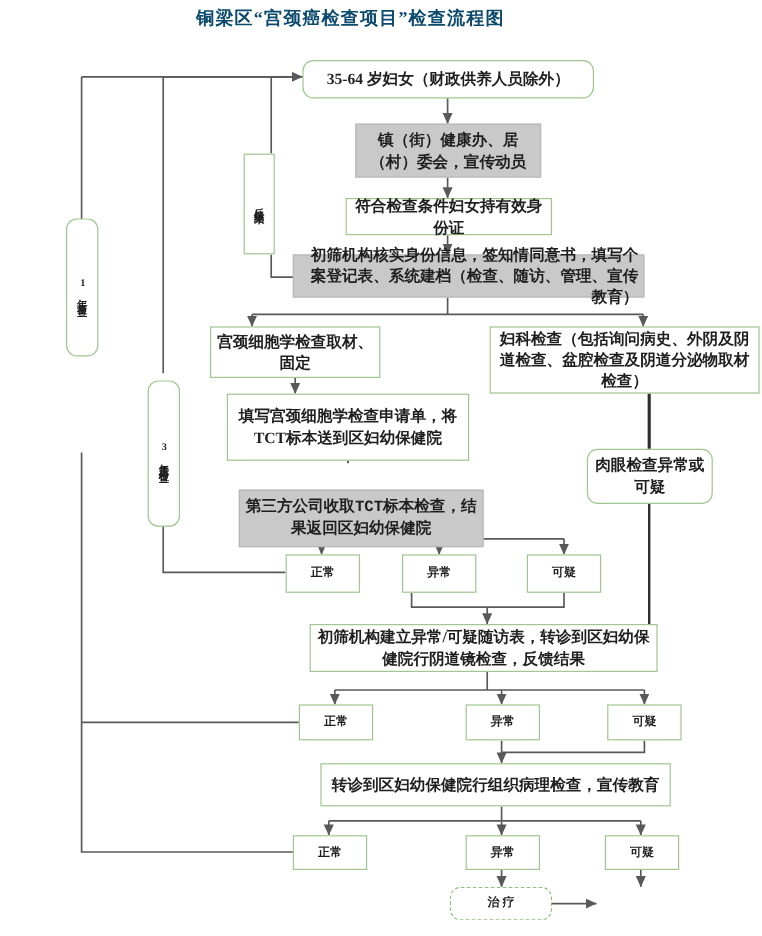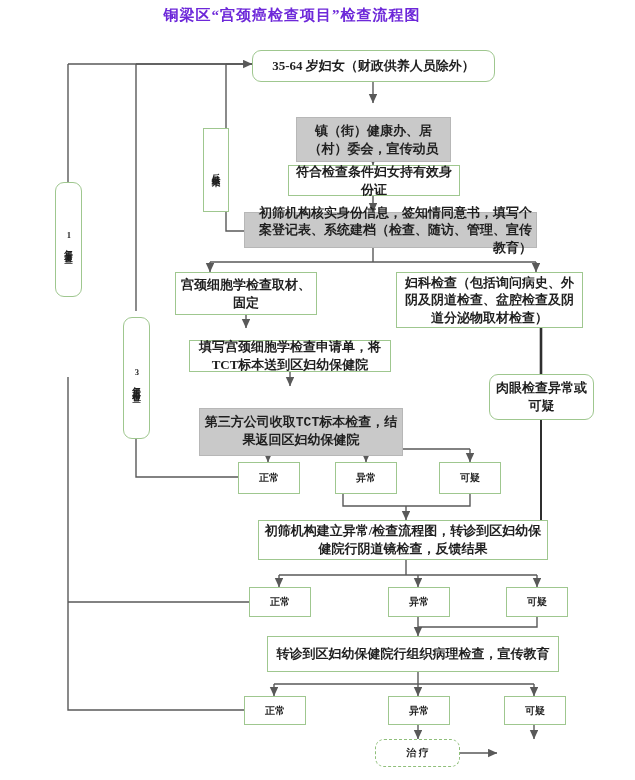--- a/index.html
+++ b/index.html
@@ -5,21 +5,21 @@
   html,body{margin:0;padding:0;background:#ffffff;}
   body{
     width:635px;height:780px;overflow:hidden;
     font-family:"Liberation Serif","DejaVu Serif",serif;
     -webkit-font-smoothing:none;
   }
   #canvas{position:relative;width:635px;height:780px;background:#fff;}
   #wires{position:absolute;left:0;top:0;width:635px;height:780px;}
   .title{
     position:absolute;left:0;top:6px;width:584px;text-align:center;
-    font-size:15px;font-weight:bold;color:#6d28d9;letter-spacing:1px;
+    font-size:15px;font-weight:bold;color:#0c4a6e;letter-spacing:1px;
     font-family:"Liberation Serif","DejaVu Serif",serif;
   }
   .node{
     position:absolute;box-sizing:border-box;
     display:flex;align-items:center;justify-content:center;
     text-align:center;
     font-size:13px;font-weight:bold;color:#1f1f1f;
     line-height:1.35;
     padding:2px 4px;
     font-family:"Liberation Serif","DejaVu Serif",serif;
@@ -110,41 +110,41 @@
       <path d="M68,262 L68,64"></path>
 
       <path d="M68,64 L252,64" marker-end="url(#ar)"></path>
       <path d="M136,64 L252,64"></path>
       <path d="M226,64 L252,64"></path>
     </g>
   </svg>
 
   <div class="node g-round" style="left:252px;top:50px;width:243px;height:32px;">35-64 岁妇女（财政供养人员除外）</div>
 
-  <div class="node gray" style="left:296px;top:117px;width:155px;height:45px;">镇（街）健康办、居（村）委会，宣传动员</div>
+  <div class="node gray" style="left:296px;top:103px;width:155px;height:45px;">镇（街）健康办、居（村）委会，宣传动员</div>
 
   <div class="node g-border" style="left:288px;top:165px;width:172px;height:31px;">符合检查条件妇女持有效身份证</div>
 
   <div class="node gray" style="left:244px;top:212px;width:293px;height:36px;text-align:right;">初筛机构核实身份信息，签知情同意书，填写个案登记表、系统建档（检查、随访、管理、宣传教育）</div>
 
   <div class="node g-border" style="left:175px;top:272px;width:142px;height:43px;">宫颈细胞学检查取材、固定</div>
 
-  <div class="node g-border" style="left:189px;top:328px;width:202px;height:32px;margin-top:12px;">填写宫颈细胞学检查申请单，将TCT标本送到区妇幼保健院</div>
+  <div class="node g-border" style="left:189px;top:328px;width:202px;height:56px;">填写宫颈细胞学检查申请单，将TCT标本送到区妇幼保健院</div>
 
   <div class="node gray" style="left:199px;top:408px;width:204px;height:48px;font-family:Liberation Mono, monospace;">第三方公司收取TCT标本检查，结果返回区妇幼保健院</div>
 
-  <div class="node g-border" style="left:396px;top:272px;width:187px;height:56px;">妇科检查（包括询问病史、外阴及阴道检查、盆腔检查及阴道分泌物取材检查）</div>
+  <div class="node g-border" style="left:408px;top:272px;width:225px;height:56px;">妇科检查（包括询问病史、外阴及阴道检查、盆腔检查及阴道分泌物取材检查）</div>
 
   <div class="node g-round" style="left:489px;top:374px;width:105px;height:46px;text-align:center;">肉眼检查异常或可疑</div>
 
   <div class="node g-border sm" style="left:238px;top:462px;width:62px;height:32px;">正常</div>
   <div class="node g-border sm" style="left:335px;top:462px;width:62px;height:32px;">异常</div>
   <div class="node g-border sm" style="left:439px;top:462px;width:62px;height:32px;">可疑</div>
 
-  <div class="node g-border" style="left:258px;top:520px;width:290px;height:40px;">初筛机构建立异常/检查流程图，转诊到区妇幼保健院行阴道镜检查，反馈结果</div>
+  <div class="node g-border" style="left:258px;top:520px;width:290px;height:40px;">初筛机构建立异常/可疑随访表，转诊到区妇幼保健院行阴道镜检查，反馈结果</div>
 
   <div class="node g-border sm" style="left:249px;top:587px;width:62px;height:30px;">正常</div>
   <div class="node g-border sm" style="left:388px;top:587px;width:62px;height:30px;">异常</div>
   <div class="node g-border sm" style="left:506px;top:587px;width:62px;height:30px;">可疑</div>
 
   <div class="node g-border" style="left:267px;top:636px;width:292px;height:36px;">转诊到区妇幼保健院行组织病理检查，宣传教育</div>
 
   <div class="node g-border sm" style="left:244px;top:696px;width:62px;height:29px;">正常</div>
   <div class="node g-border sm" style="left:388px;top:696px;width:62px;height:29px;">异常</div>
   <div class="node g-border sm" style="left:504px;top:696px;width:62px;height:29px;">可疑</div>

